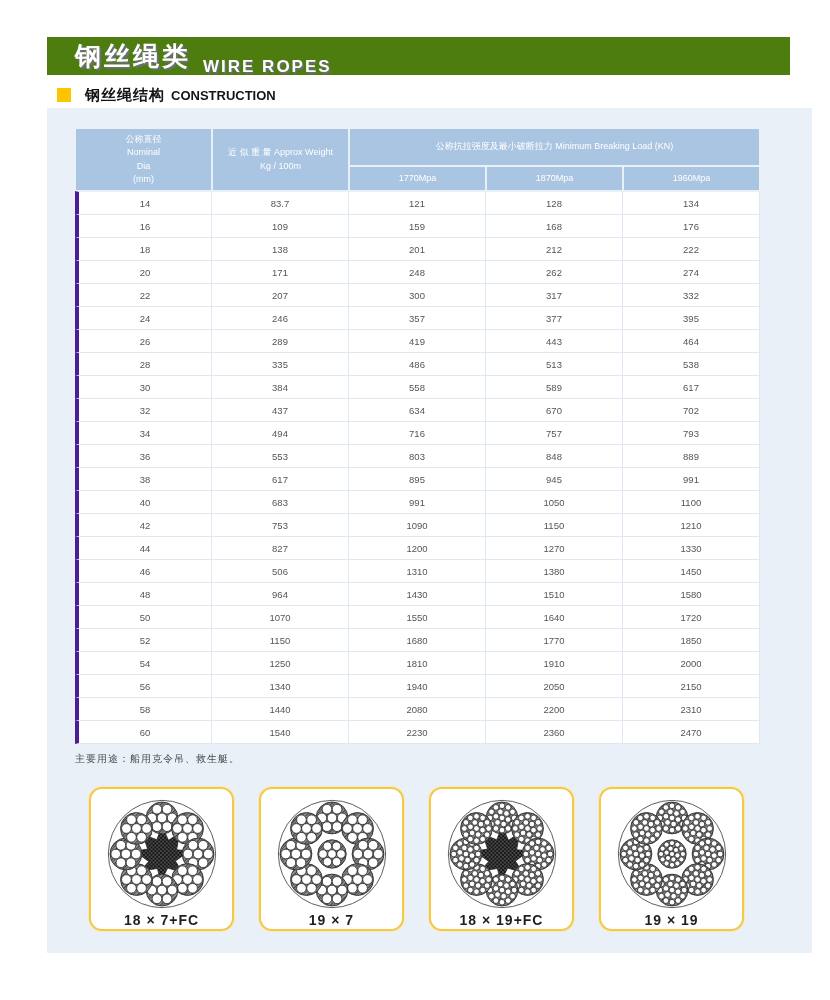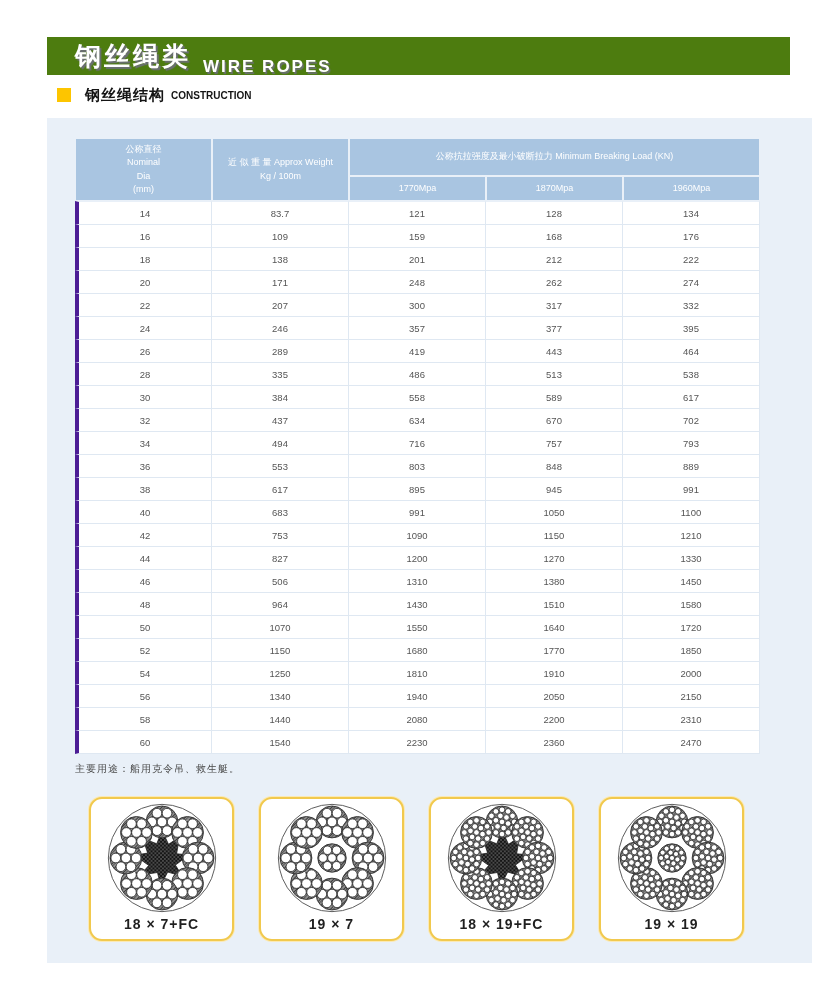--- a/index.html
+++ b/index.html
@@ -20,24 +20,24 @@
   .title-en{
     font-size:17px;font-weight:bold;color:#ffffff;letter-spacing:2px;
     margin-left:12px;margin-top:22px;text-shadow:1.5px 1.5px 1px #6b6f74;
   }
   
   .section-header{
     position:absolute;left:57px;top:86px;display:flex;align-items:center;height:18px;
   }
   .yellow-sq{width:14px;height:14px;background:#fdc500;flex:0 0 auto;}
   .section-cn{margin-left:14px;font-size:15px;font-weight:bold;color:#141414;letter-spacing:1px;}
-  .section-en{margin-left:6px;font-size:10px;font-weight:bold;color:#141414;}
+  .section-en{margin-left:6px;font-size:13px;font-weight:bold;color:#141414;}
   
   .content{
-    position:absolute;left:47px;top:118px;width:765px;height:845px;background:#e9f0f8;
+    position:absolute;left:47px;top:108px;width:765px;height:845px;background:#e9f0f8;
   }
   
   .spec-table{
     position:absolute;left:28px;top:20px;width:685px;
     border-collapse:separate;border-spacing:0;table-layout:fixed;
   }
   .spec-table th{
     background:#a9c5e1;color:#ffffff;font-weight:normal;
     border:1px solid #e9f0f8;padding:0;font-size:9px;line-height:1.5;
     text-align:center;vertical-align:middle;
@@ -50,21 +50,21 @@
   }
   .spec-table tbody tr td:first-child{border-left:4px solid #4c1d95;}
   .spec-table tbody tr:first-child td{border-top:1px solid #e9f0f8;}
   
   .note{position:absolute;left:28px;top:644px;font-size:10px;color:#4a4a4a;letter-spacing:1px;}
   
   .cards{position:absolute;left:42px;top:679px;display:flex;gap:25px;}
   .card{
     width:145px;height:144px;background:#ffffff;border:2px solid #f1c94e;border-radius:13px;
     box-sizing:border-box;display:flex;flex-direction:column;align-items:center;
-    justify-content:flex-start;padding-top:3px;box-shadow:0 0 0 1px #fbe9b5;
+    justify-content:flex-start;padding-top:9px;box-shadow:0 0 0 1px #fbe9b5;
   }
   .rope{width:112px;height:112px;}
   .card-label{font-size:14px;font-weight:bold;color:#1f1f1f;margin-top:2px;letter-spacing:1px;}
 </style>
 </head>
 <body>
 
 <div class="page">
 
   <header class="title-bar">

